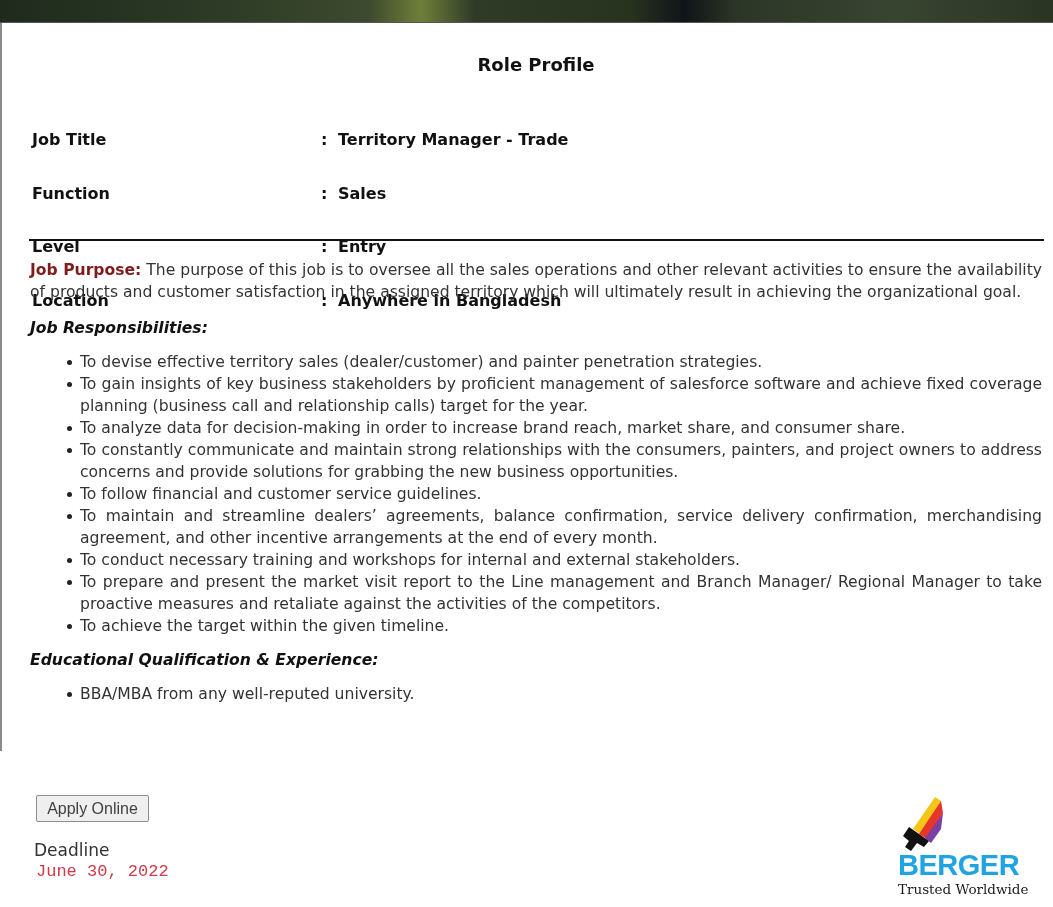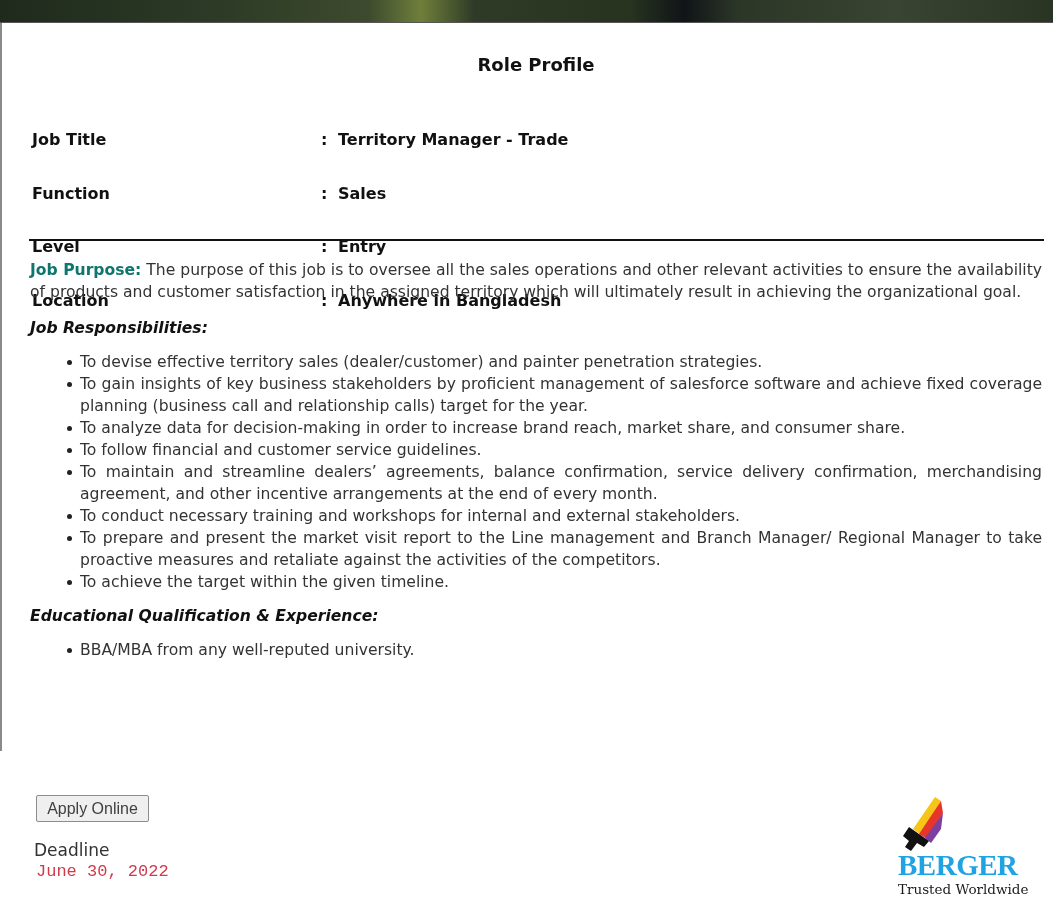--- a/index.html
+++ b/index.html
@@ -69,21 +69,21 @@
     font-size: 15.6px;
     line-height: 22px;
     color: #333;
   }
   .purpose {
     text-align: justify;
     margin: 0;
   }
   .bold-label {
     font-weight: bold;
-    color: #0f766e;
+    color: #7f1d1d;
   }
   .section-heading {
     font-weight: bold;
     color: #111;
     margin: 9px 0 12px 0;
     font-size: 15.6px;
     font-style: italic;
   }
   ul.bullets {
     margin: 0 0 12px 0;
@@ -142,21 +142,21 @@
   }
   .logo-brush {
     position: absolute;
     left: 2px; top: 2px;
     width: 46px; height: 60px;
   }
   .logo-word {
     position: absolute;
     left: 3px;
     top: 57px;
-    font-family: Liberation Serif, serif;
+    font-family: Liberation Sans, sans-serif;
     font-weight: bold;
     font-size: 29px;
     letter-spacing: -0.5px;
     color: #1fa3e3;
     line-height: 30px;
   }
   .logo-tagline {
     position: absolute;
     left: 3px;
     top: 88px;
@@ -204,20 +204,21 @@
   <div class="content">
     <p class="purpose">
       <span class="bold-label">Job Purpose:</span><span> The purpose of this job is to oversee all the sales operations and other relevant activities to ensure the availability of products and customer satisfaction in the assigned territory which will ultimately result in achieving the organizational goal.</span>
     </p>
 
     <div class="section-heading" style="margin-top:14px;">Job Responsibilities:</div>
     <ul class="bullets">
       <li>To devise effective territory sales (dealer/customer) and painter penetration strategies.</li>
       <li>To gain insights of key business stakeholders by proficient management of salesforce software and achieve fixed coverage planning (business call and relationship calls) target for the year.</li>
       <li>To analyze data for decision-making in order to increase brand reach, market share, and consumer share.</li>
+      <li>To constantly communicate and maintain strong relationships with the consumers, painters, and project owners to address concerns and provide solutions for grabbing the new business opportunities.</li>
       <li>To follow financial and customer service guidelines.</li>
       <li>To maintain and streamline dealers’ agreements, balance confirmation, service delivery confirmation, merchandising agreement, and other incentive arrangements at the end of every month.</li>
       <li>To conduct necessary training and workshops for internal and external stakeholders.</li>
       <li>To prepare and present the market visit report to the Line management and Branch Manager/ Regional Manager to take proactive measures and retaliate against the activities of the competitors.</li>
       <li>To achieve the target within the given timeline.</li>
     </ul>
 
     <div class="section-heading">Educational Qualification &amp; Experience:</div>
     <ul class="bullets">
       <li>BBA/MBA from any well-reputed university.</li>

